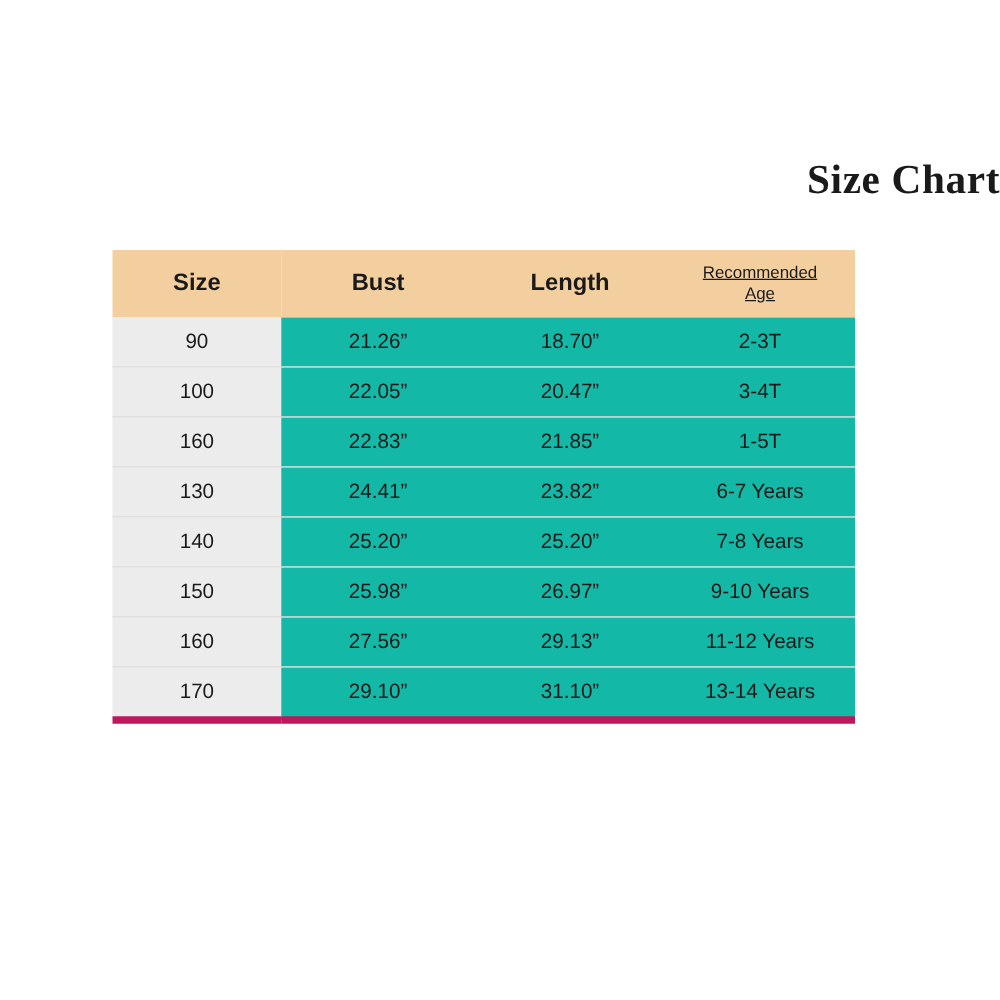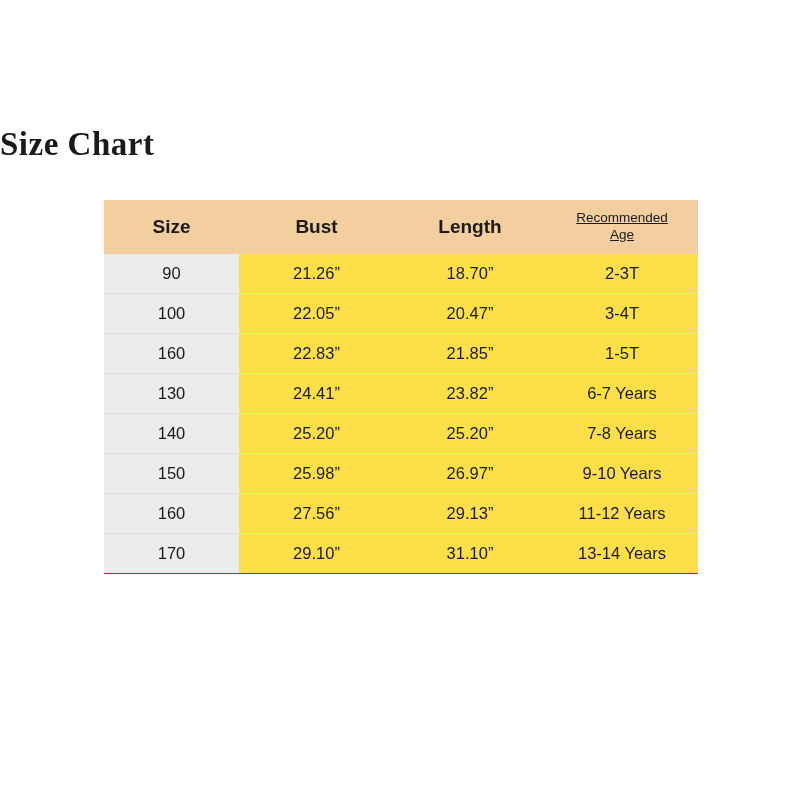--- a/index.html
+++ b/index.html
@@ -17,31 +17,31 @@
     position: relative;
     width: 800px;
     height: 800px;
     background: #ffffff;
   }
   .chart-title {
     position: absolute;
     top: 126px;
     left: 0;
     width: 800px;
-    text-align: left;
+    text-align: right;
     font-family: "Liberation Serif", serif;
     font-weight: bold;
     font-size: 33px;
     color: #1a1a1a;
     letter-spacing: 0.5px;
   }
   .table-wrap {
     position: absolute;
     top: 200px;
-    left: 104px;
+    left: 90px;
     width: 594px;
   }
   table.size-table {
     border-collapse: collapse;
     width: 594px;
     table-layout: fixed;
   }
   table.size-table col.c0 { width: 135px; }
   table.size-table col.c1 { width: 155px; }
   table.size-table col.c2 { width: 152px; }
@@ -64,30 +64,30 @@
     line-height: 1.25;
     text-decoration: underline;
   }
   table.size-table tbody td {
     height: 39px;
     font-size: 16.5px;
     color: #1a1a1a;
     text-align: center;
     vertical-align: middle;
     border-bottom: 1px solid #e2e2e2;
-    background: #fde047;
+    background: #14b8a6;
     padding: 0 4px;
   }
   table.size-table tbody td.size-cell {
     background: #ececec;
     border-bottom: 1px solid #dcdcdc;
     margin-left: 44px;
   }
   table.size-table tbody tr:last-child td {
-    border-bottom: 1px solid #be185d;
+    border-bottom: 6px solid #be185d;
   }
 </style>
 </head>
 <body>
 
 <div class="page">
 
   <div class="chart-title">Size Chart</div>
 
   <div class="table-wrap">

